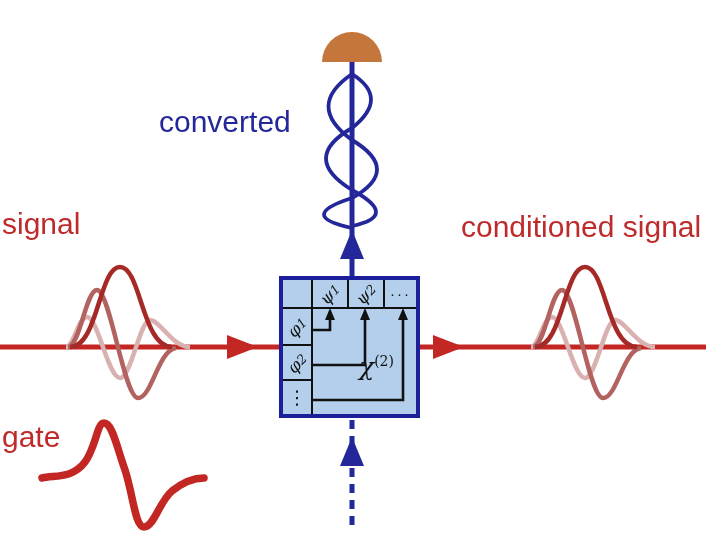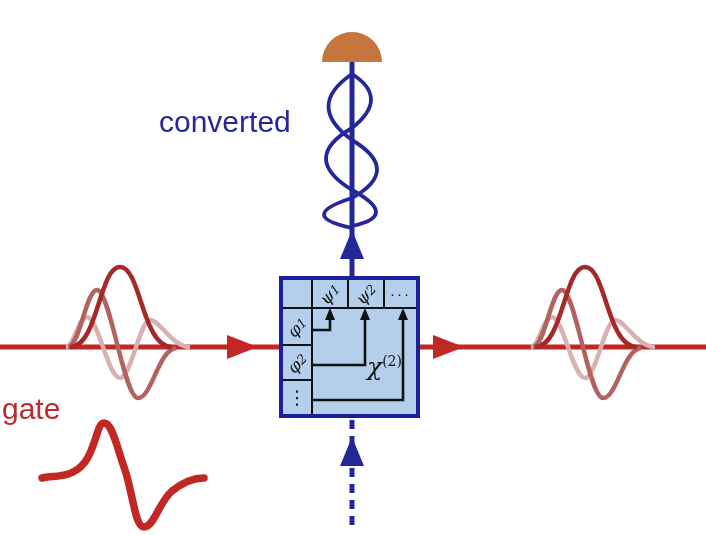--- a/index.html
+++ b/index.html
@@ -8,21 +8,21 @@
     font-family:"Liberation Sans",sans-serif;
   }
   svg{display:block;}
   #scene{position:absolute;left:0;top:0;z-index:1;}
 
   
   .lbl{position:absolute;z-index:3;font-size:30px;line-height:1.05;white-space:nowrap;}
   .lbl.red{color:var(--label-red,#bf2a2b);}
   .lbl.blue{color:var(--blue,#23279a);}
   #lbl-signal{left:2px;top:208px;}
-  #lbl-gate{left:2px;top:393px;}
+  #lbl-gate{left:2px;top:421px;}
   #lbl-converted{left:159px;top:106px;}
   #lbl-vacuum{left:371px;top:461px;}
   #lbl-conditioned{left:461px;top:211px;}
 
   
   #qpg-box{
     position:absolute;left:279px;top:276px;width:133px;height:134px;z-index:2;
     background:var(--box-fill,#b3cfeb);
     border:4px solid var(--box-border,#1c1f9a);
   }
@@ -40,21 +40,21 @@
   .cell-rowdots{left:102px;top:0;width:31px;height:27px;font-size:15px;letter-spacing:2px;}
   .cell-phi1{left:0;top:29px;width:28px;height:35px;}
   .cell-phi2{left:0;top:66px;width:28px;height:33px;}
   .cell-coldots{left:0;top:101px;width:28px;height:33px;font-size:19px;}
   .mode-label{
     display:inline-block;transform:rotate(-45deg);
     font-family:"DejaVu Serif",serif;font-style:italic;font-size:17px;
   }
   .mode-label .idx{font-size:13px;vertical-align:1px;}
   #chi-label{
-    position:absolute;left:84px;top:72px;color:#111;
+    position:absolute;left:76px;top:72px;color:#111;
     font-family:"DejaVu Serif",serif;font-size:25px;font-style:italic;
   }
   #chi-label sup{font-size:14px;font-style:normal;}
   #box-arrows{position:absolute;left:0;top:0;}
 
   
   .st-red{stroke:var(--red,#c32724);fill:none;}
   .fi-red{fill:var(--red,#c32724);stroke:none;}
   .st-dark{stroke:var(--dark-red,#a52a27);fill:none;}
   .st-mid{stroke:var(--mid-red,#b26360);fill:none;}
@@ -132,16 +132,18 @@
     <svg id="box-arrows" width="133" height="134" viewBox="0 0 133 134">
       <polyline points="29,50 47,50 47,37" stroke-width="2.6" class="st-black"></polyline>
       <polygon points="42,40 47,28 52,40" class="fi-black"></polygon>
       <polyline points="29,85 82,85 82,37" stroke-width="2.6" class="st-black"></polyline>
       <polygon points="77,40 82,28 87,40" class="fi-black"></polygon>
       <polyline points="29,120 120,120 120,37" stroke-width="2.6" class="st-black"></polyline>
       <polygon points="115,40 120,28 125,40" class="fi-black"></polygon>
     </svg>
   </div>
 
+  <div class="lbl red" id="lbl-signal">signal</div>
   <div class="lbl red" id="lbl-gate">gate</div>
   <div class="lbl blue" id="lbl-converted">converted</div>
+  <div class="lbl red" id="lbl-conditioned">conditioned signal</div>
 
 </div>
 
 </body></html>

